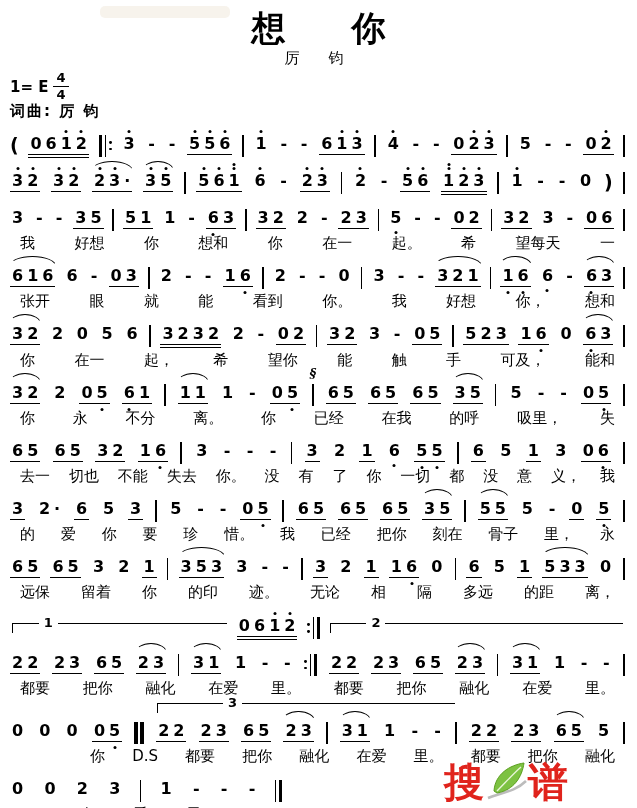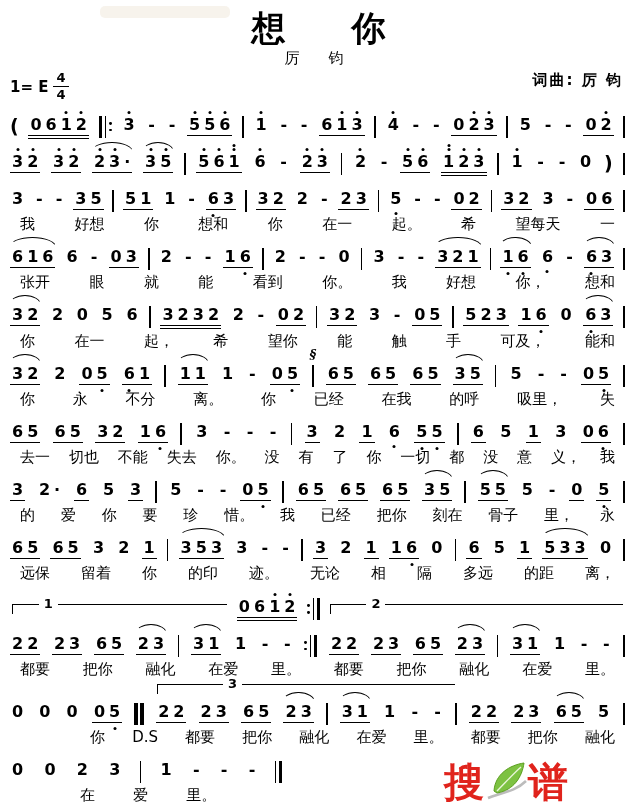--- a/index.html
+++ b/index.html
@@ -4,21 +4,21 @@
 <style>
   html,body{margin:0;padding:0;background:#fff;}
   .page{position:relative;width:637px;height:808px;background:#fff;overflow:hidden;
         font-family:"DejaVu Sans",sans-serif;color:#000;}
   .smudge{position:absolute;left:100px;top:6px;width:130px;height:12px;
           background:#f3eee4;opacity:.7;border-radius:5px;}
   .title-row{display:flex;justify-content:center;gap:66px;
              font-size:34px;font-weight:700;margin-top:10px;line-height:1.1;}
   .subtitle{text-align:center;font-size:15px;letter-spacing:12px;padding-left:3px;margin-top:2px;}
   .key-row{display:flex;justify-content:space-between;align-items:flex-start;
-           padding:3px 14px 0 10px;font-size:15px;font-weight:700;}
+           padding:3px 14px 0 10px;font-size:15px;font-weight:700;flex-direction:column;}
   .key-left{display:flex;align-items:center;gap:5px;}
   .frac{display:inline-flex;flex-direction:column;align-items:center;font-size:13px;line-height:1.05;}
   .frac .top{border-bottom:1.5px solid #000;padding:0 3px 1px;}
   .frac .bot{padding-top:1px;}
   .credit{letter-spacing:2px;}
   .music{padding:0 10px 0 8px;}
   .system{margin-top:2px;position:relative;}
   .notes{display:flex;justify-content:space-between;align-items:flex-start;padding:11px 2px 0 2px;}
   .tok{position:relative;}
   .digits{display:flex;}

